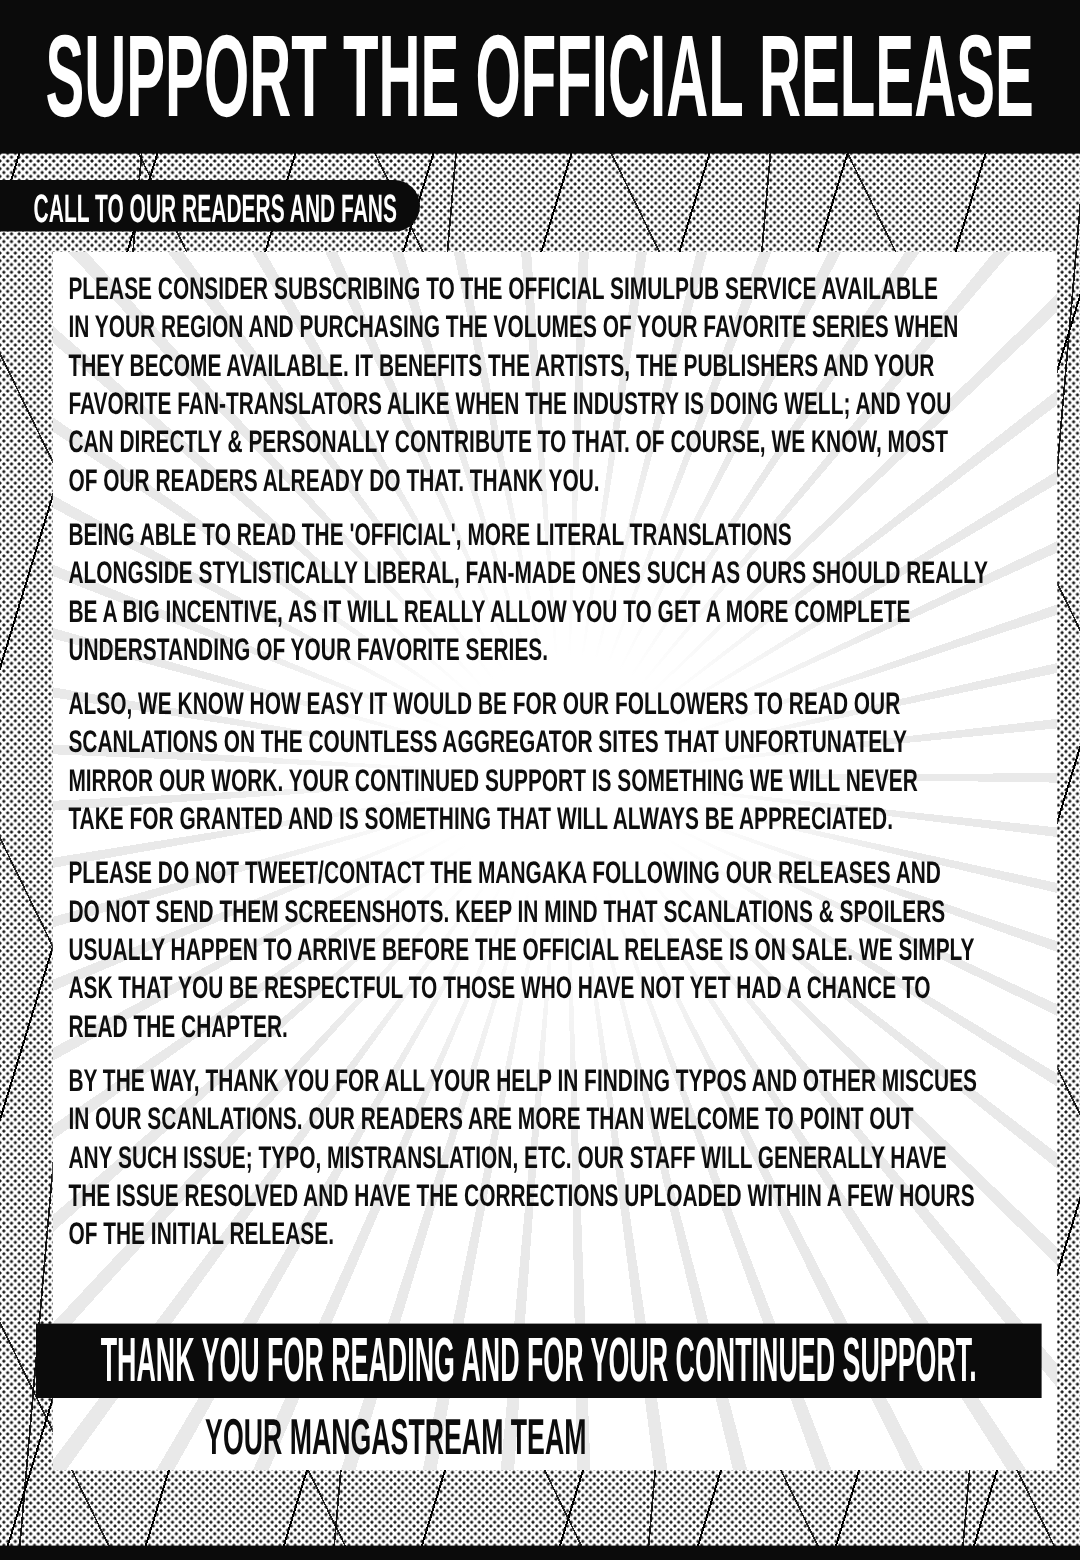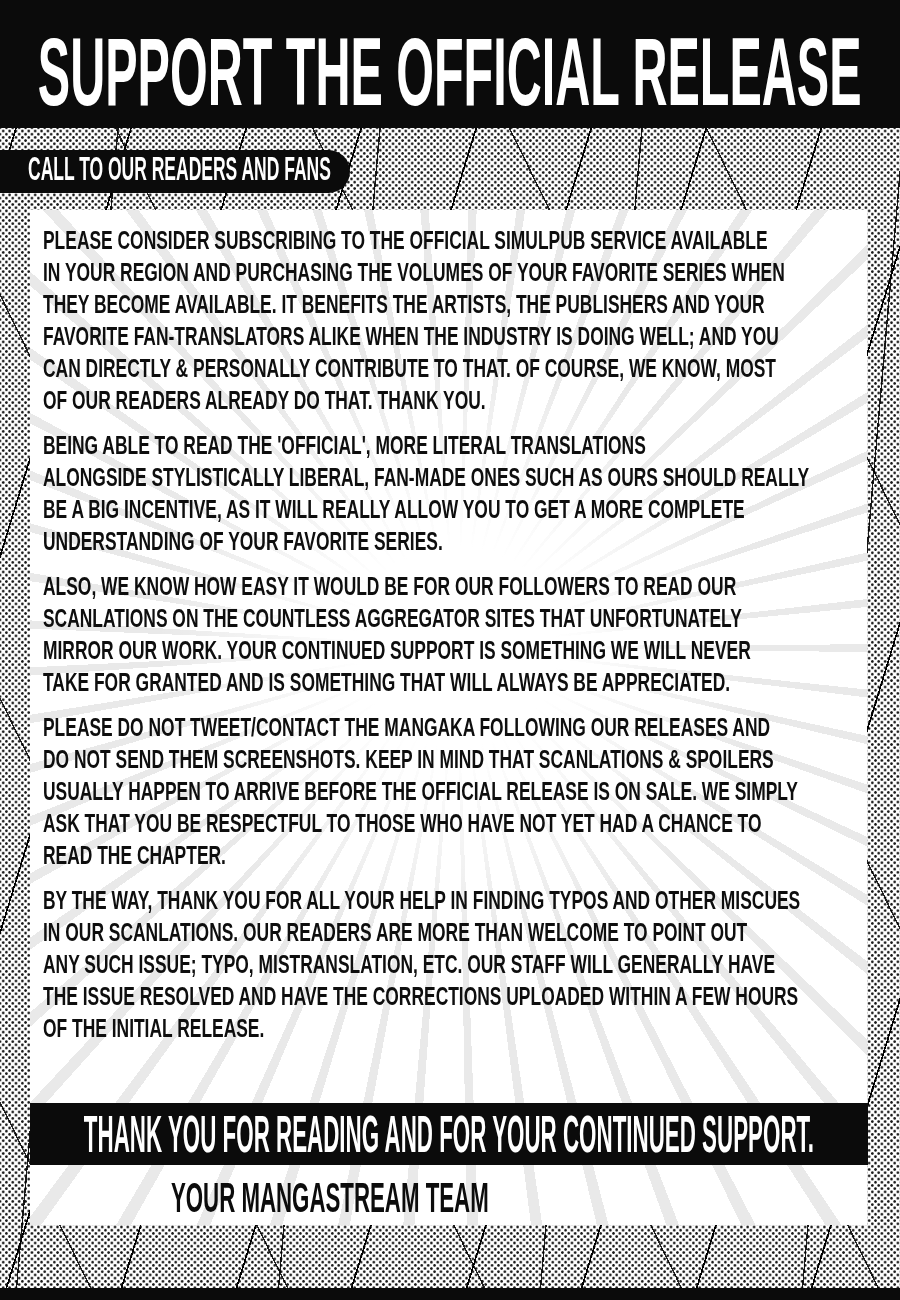--- a/index.html
+++ b/index.html
@@ -13,32 +13,32 @@
       repeating-linear-gradient(95deg, rgba(0,0,0,0) 0 128px, rgba(0,0,0,.9) 128px 129.4px, rgba(0,0,0,0) 129.4px 261px),
       radial-gradient(circle, #181818 1.05px, rgba(0,0,0,0) 1.5px),
       radial-gradient(circle, #181818 1.05px, rgba(0,0,0,0) 1.5px);
     background-size:auto,auto,auto,6.4px 6.4px,6.4px 6.4px;
     background-position:0 0,0 0,0 0,0 0,3.2px 3.2px;
   }
   .cond{display:inline-block;white-space:nowrap;transform:scaleX(var(--sx,.6));transform-origin:center;}
 
   .top-banner{
     position:absolute;left:0;top:0;width:900px;height:128px;background:#0b0b0b;
-    display:flex;align-items:flex-end;justify-content:center;overflow:hidden;
+    display:flex;align-items:center;justify-content:center;overflow:hidden;
   }
   .title{--sx:.50;font-size:97px;font-weight:700;color:#ffffff;letter-spacing:0;}
 
   .ribbon{
     position:absolute;left:0;top:150px;width:350px;height:43px;background:#0b0b0b;
-    border-radius:0 22px 22px 0;display:flex;align-items:flex-start;overflow:hidden;
+    border-radius:0 22px 22px 0;display:flex;align-items:flex-end;overflow:hidden;
   }
   .ribbon-text{--sx:.53;transform-origin:left center;margin-left:28px;font-size:33px;font-weight:700;color:#ffffff;}
 
   .paper{
-    position:absolute;left:30px;top:210px;width:837px;height:1015px;background:#ffffff;overflow:hidden;
+    position:absolute;left:44px;top:210px;width:837px;height:1015px;background:#ffffff;overflow:hidden;
   }
   .burst{
     position:absolute;left:0;top:0;right:0;bottom:0;
     background-image:
       radial-gradient(circle at 51% 43%, #ffffff 0 100px, rgba(255,255,255,0) 300px),
       repeating-conic-gradient(from -10deg at 51% 43%, rgba(0,0,0,0) 0deg 5.2deg, rgba(0,0,0,0.085) 5.2deg 6.3deg);
   }
   .body-text{
     position:absolute;left:13px;top:14px;transform:scaleX(.67);transform-origin:0 0;
     font-weight:700;font-size:26px;line-height:32px;color:#0e0e0e;

